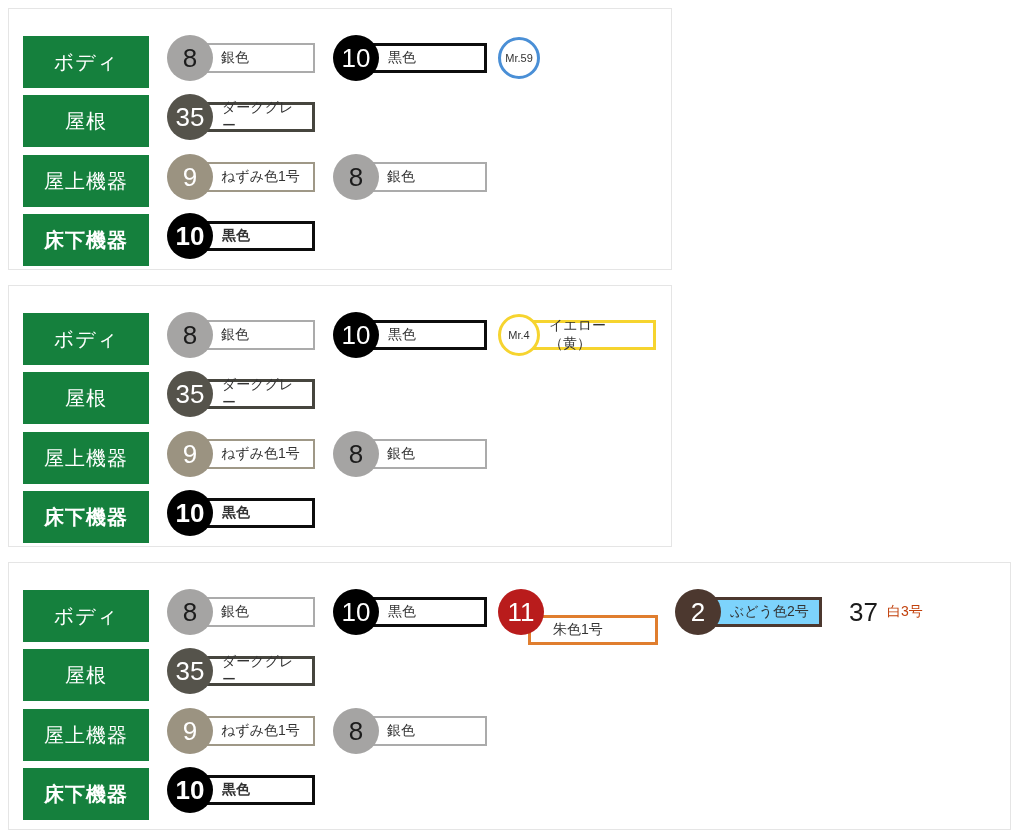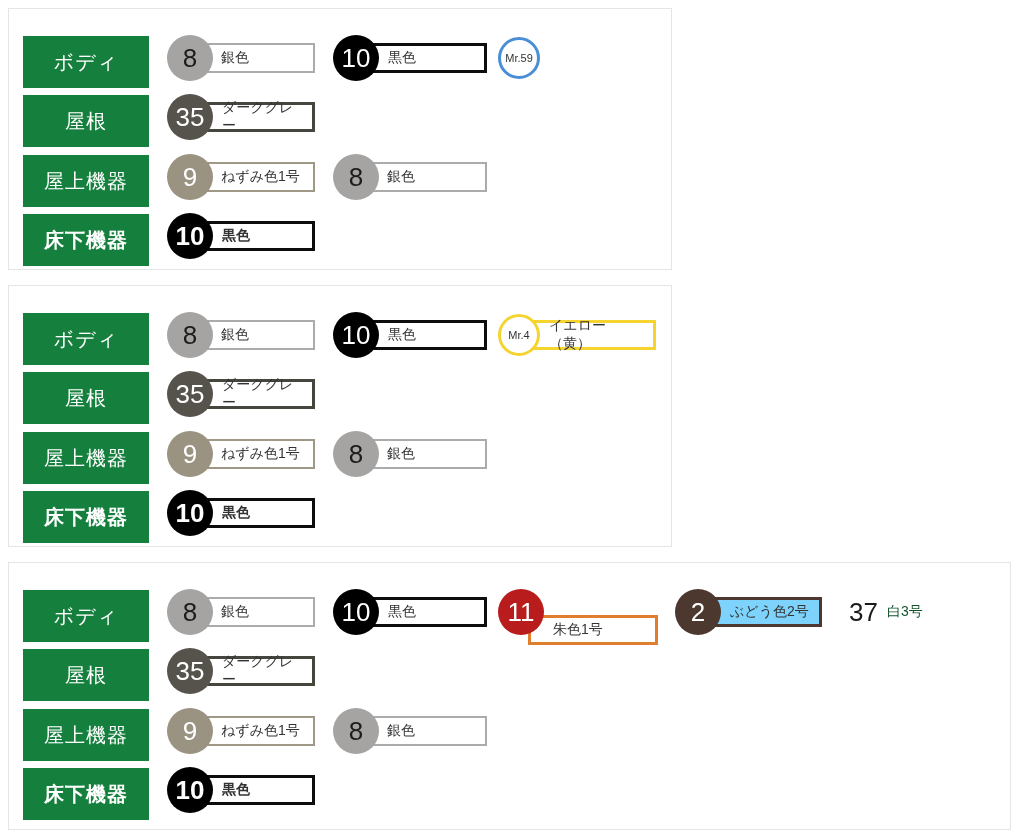--- a/index.html
+++ b/index.html
@@ -65,21 +65,21 @@
   .mr-item .cbox { margin-left: -14px; padding-left: 20px; }
   .cbox.thin { border-width: 2px; }
 
   .slot-0 .cbox { width: 118px; }
   .slot-1 .cbox { width: 124px; }
   .slot-2 .cbox { width: 130px; }
   .slot-3 .cbox { width: 117px; }
 
   .plain-item { display: flex; align-items: center; gap: 9px; }
   .plain-num  { font-size: 26px; color: #1a1a1a; }
-  .plain-name { font-size: 14px; color: #14532d; }
+  .plain-name { font-size: 14px; color: #c2410c; }
 </style>
 </head>
 <body>
 
 <div id="stage">
     <div class="panel panel-0">
       <div class="row row-0">
         <div class="part-label">ボディ</div>
         <div class="item slot-0">
           <div class="circle" style="background: rgb(165, 164, 163); color: rgb(28, 28, 28);">8</div>

